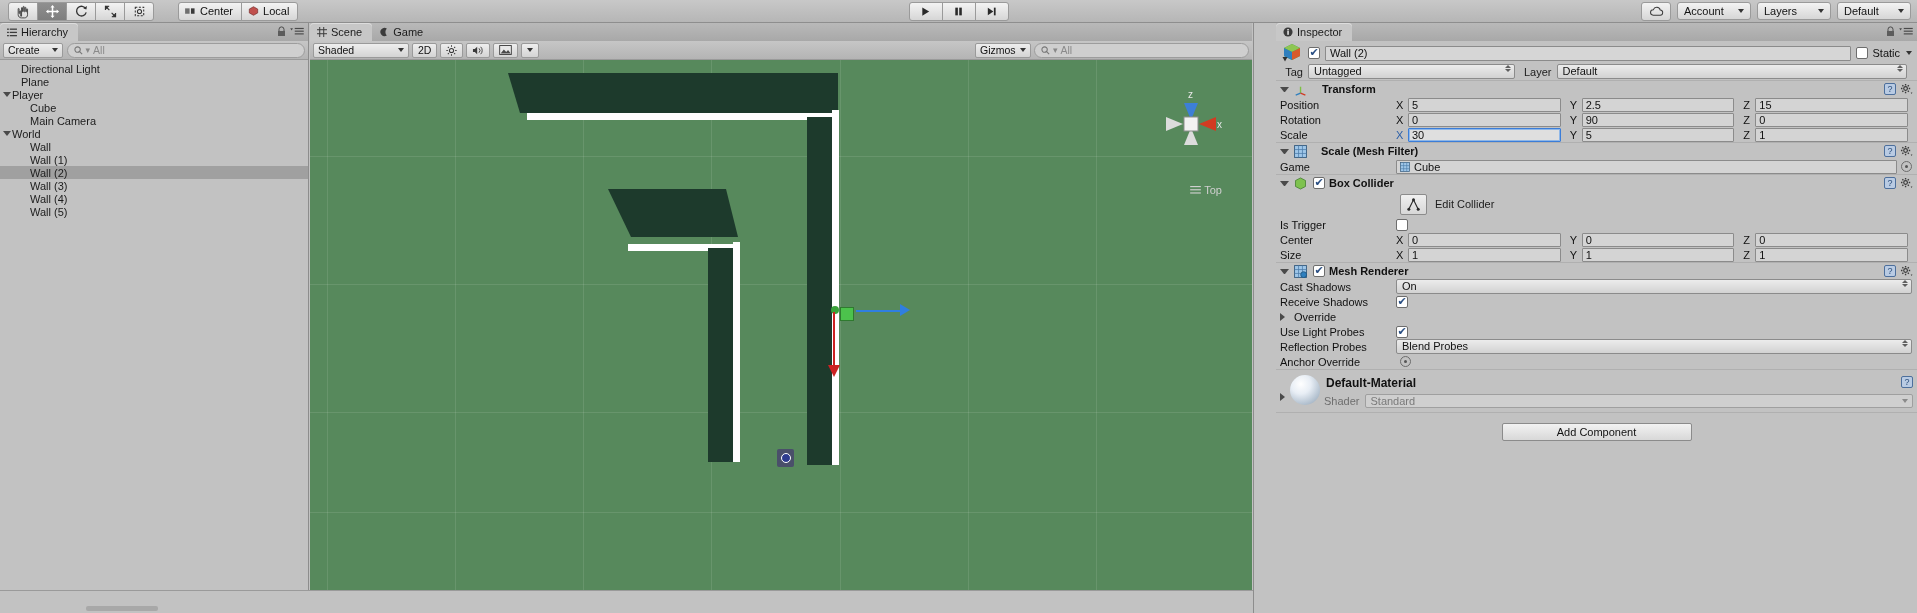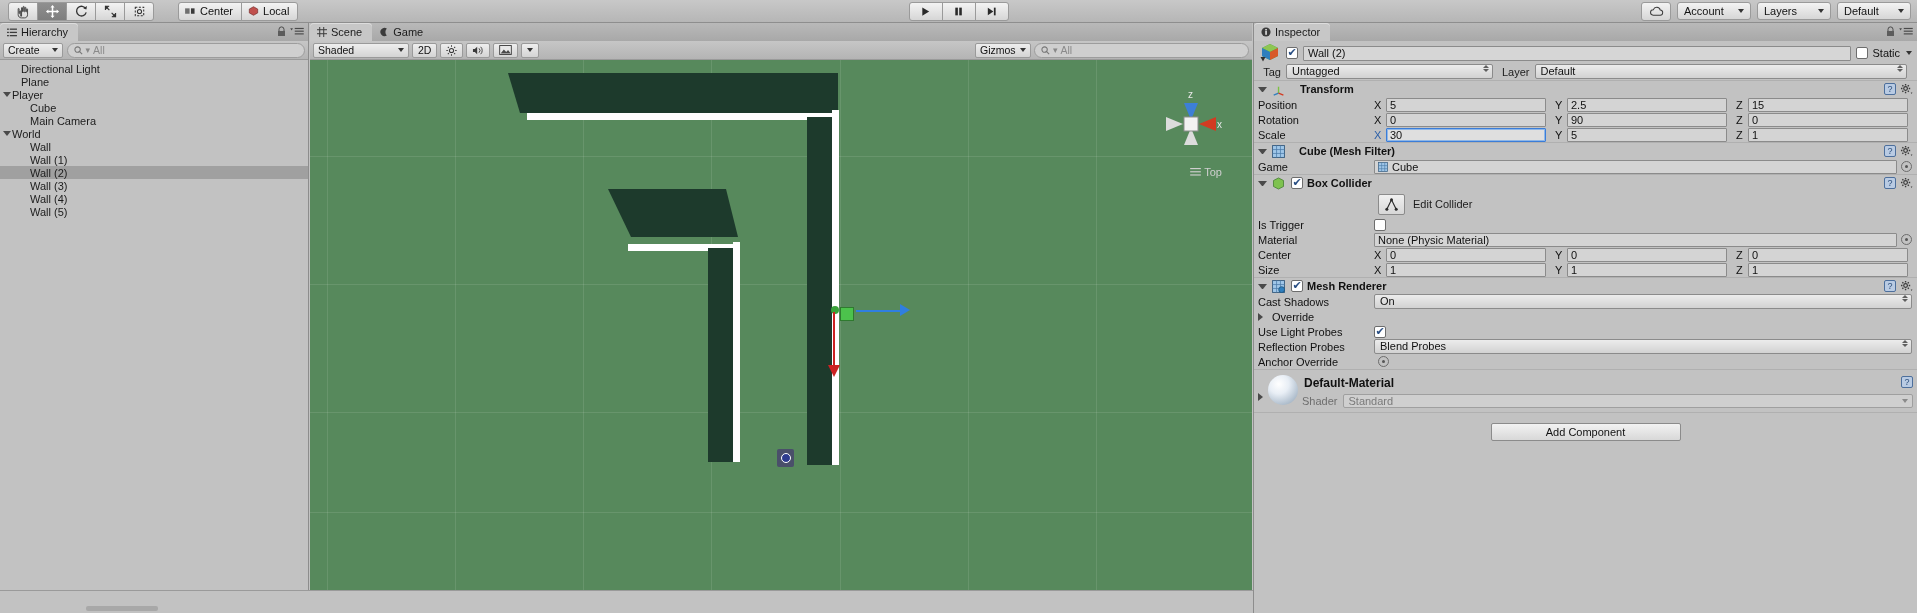--- a/index.html
+++ b/index.html
@@ -168,21 +168,21 @@
     background: #cfcfcf; border: 1px solid #9d9d9d; border-radius: 8px;
     display: flex; align-items: center; padding: 0 6px; gap: 3px;
     color: #8a8a8a; font-size: 10.5px; cursor: text;
   }
   .viewport { flex: 1; position: relative; overflow: hidden; background: #57895c; }
 
   
   .inspector {
     position: absolute; left: 1253px; top: 23px; width: 664px; height: 590px;
     background: #c2c2c2; border-left: 1px solid #8d8d8d;
-    display: flex; flex-direction: column;
+    display: flex; flex-direction: column; padding-left: 22px;
   }
   .insp-body { flex: 1; overflow: hidden; }
   .insp-header-row {
     display: flex; align-items: center; height: 22px; padding: 2px 5px 0 5px; gap: 5px;
   }
   .prefab-icon {
     width: 22px; height: 20px; position: relative; flex: 0 0 22px;
   }
   .chk {
     width: 12px; height: 12px; background: #fff;
@@ -297,21 +297,21 @@
   }
 
   
   .grid-line { position: absolute; background: rgba(255,255,255,0.10); }
   .wall-top { position: absolute; background: #1d3a2c; }
   .wall-white { position: absolute; background: #ffffff; }
   .gizmo-axis {
     position: absolute; right: 28px; top: 28px; width: 66px; height: 72px;
   }
   .persp-label {
-    position: absolute; right: 30px; top: 106px;
+    position: absolute; right: 30px; top: 124px;
     color: #cfcfcf; font-size: 11px; display: flex; align-items: center; gap: 3px;
   }
   .bottom-strip {
     position: absolute; left: 0; bottom: 0; width: 1253px; height: 23px;
     background: #c2c2c2; border-top: 1px solid #9a9a9a;
   }
   .bottom-tab {
     position: absolute; left: 86px; bottom: 2px; width: 72px; height: 5px;
     background: #a8a8a8; border-radius: 2px;
   }
@@ -799,21 +799,21 @@
         </div>
 
       <div class="comp-header">
         <span class="foldout"></span>
         <svg width="13" height="13" viewBox="0 0 14 14">
             <rect x=".6" y=".6" width="12.8" height="12.8" fill="#9fc6e8" stroke="#3a5e80"></rect>
             <g stroke="#4a7ba8" stroke-width=".8">
               <path d="M.6 4.9h12.8M.6 9.1h12.8M4.9.6v12.8M9.1.6v12.8"></path>
             </g>
           </svg>
-        <span class="comp-title" style="margin-left:10px;">Cube (Mesh Filter)</span>
+        <span class="comp-title" style="margin-left:10px;">Scale (Mesh Filter)</span>
         <span class="comp-right">
           <span class="help-icon">?</span>
           <svg width="13" height="12" viewBox="0 0 14 13" class="gear-icon">
               <circle cx="6" cy="6" r="2" fill="none" stroke="#3a3a3a" stroke-width="1.3"></circle>
               <g stroke="#3a3a3a" stroke-width="1.5">
                 <path d="M6 1v1.6M6 9.4V11M1 6h1.6M9.4 6H11M2.5 2.5l1.1 1.1M8.4 8.4l1.1 1.1M9.5 2.5L8.4 3.6M3.6 8.4L2.5 9.5"></path>
               </g>
               <path d="M11.6 10.4l1.8 0-0.9 1.6z" fill="#3a3a3a"></path>
             </svg>
         </span>
@@ -859,28 +859,20 @@
               <circle cx="13" cy="13" r="1.6" fill="#2a2a2a"></circle>
               <circle cx="8" cy="3" r="1.6" fill="#2a2a2a"></circle>
             </svg>
         </div>
         <span class="lbl">Edit Collider</span>
       </div>
       <div class="prop-row">
         <span class="prop-label">Is Trigger</span>
         <div class="chk"></div>
       </div>
-      <div class="prop-row">
-        <span class="prop-label">Material</span>
-        <div class="obj-field">
-          <span>None (Physic Material)</span>
-        </div>
-        <div class="obj-target"></div>
-        <span style="width:5px;"></span>
-      </div>
       <div id="collider-vec-rows">
           <div class="prop-row">
             <span class="prop-label">Center</span>
             <div class="vec-group">
               <span class="axis">X</span>
               <div class="num-field">
                 <span>0</span>
               </div>
               <span class="axis">Y</span>
               <div class="num-field">
@@ -937,20 +929,24 @@
         <span class="prop-label">Cast Shadows</span>
         <div class="popup" style="flex:1;margin-right:5px;">
           <span>On</span>
           <span class="updown">
               <i class="u"></i>
               <i class="d"></i>
             </span>
         </div>
       </div>
       <div class="prop-row">
+        <span class="prop-label">Receive Shadows</span>
+        <div class="chk checked"></div>
+      </div>
+      <div class="prop-row">
         <span style="display:flex;align-items:center;gap:4px;">
           <span class="foldout closed"></span>
           <span>Override</span>
         </span>
       </div>
       <div class="prop-row">
         <span class="prop-label">Use Light Probes</span>
         <div class="chk checked"></div>
       </div>
       <div class="prop-row">

